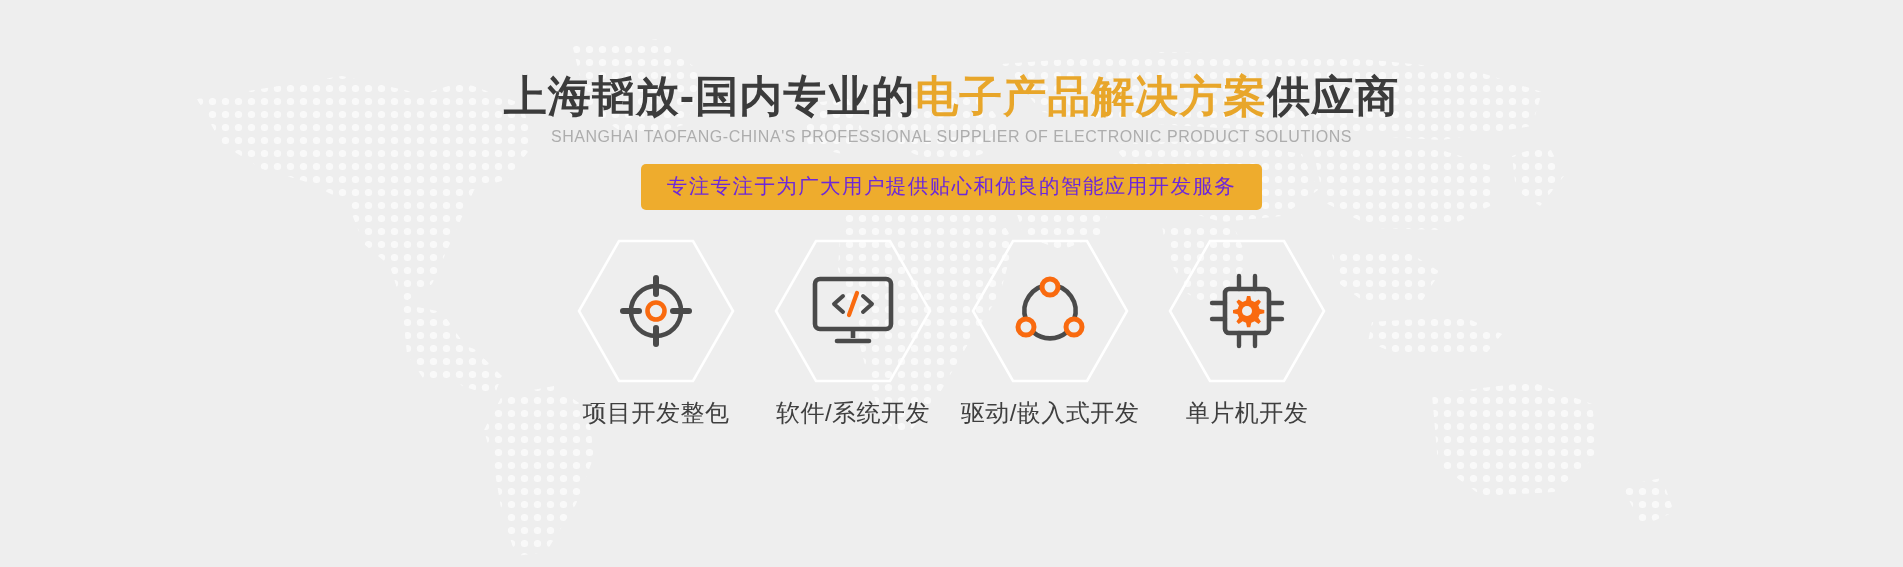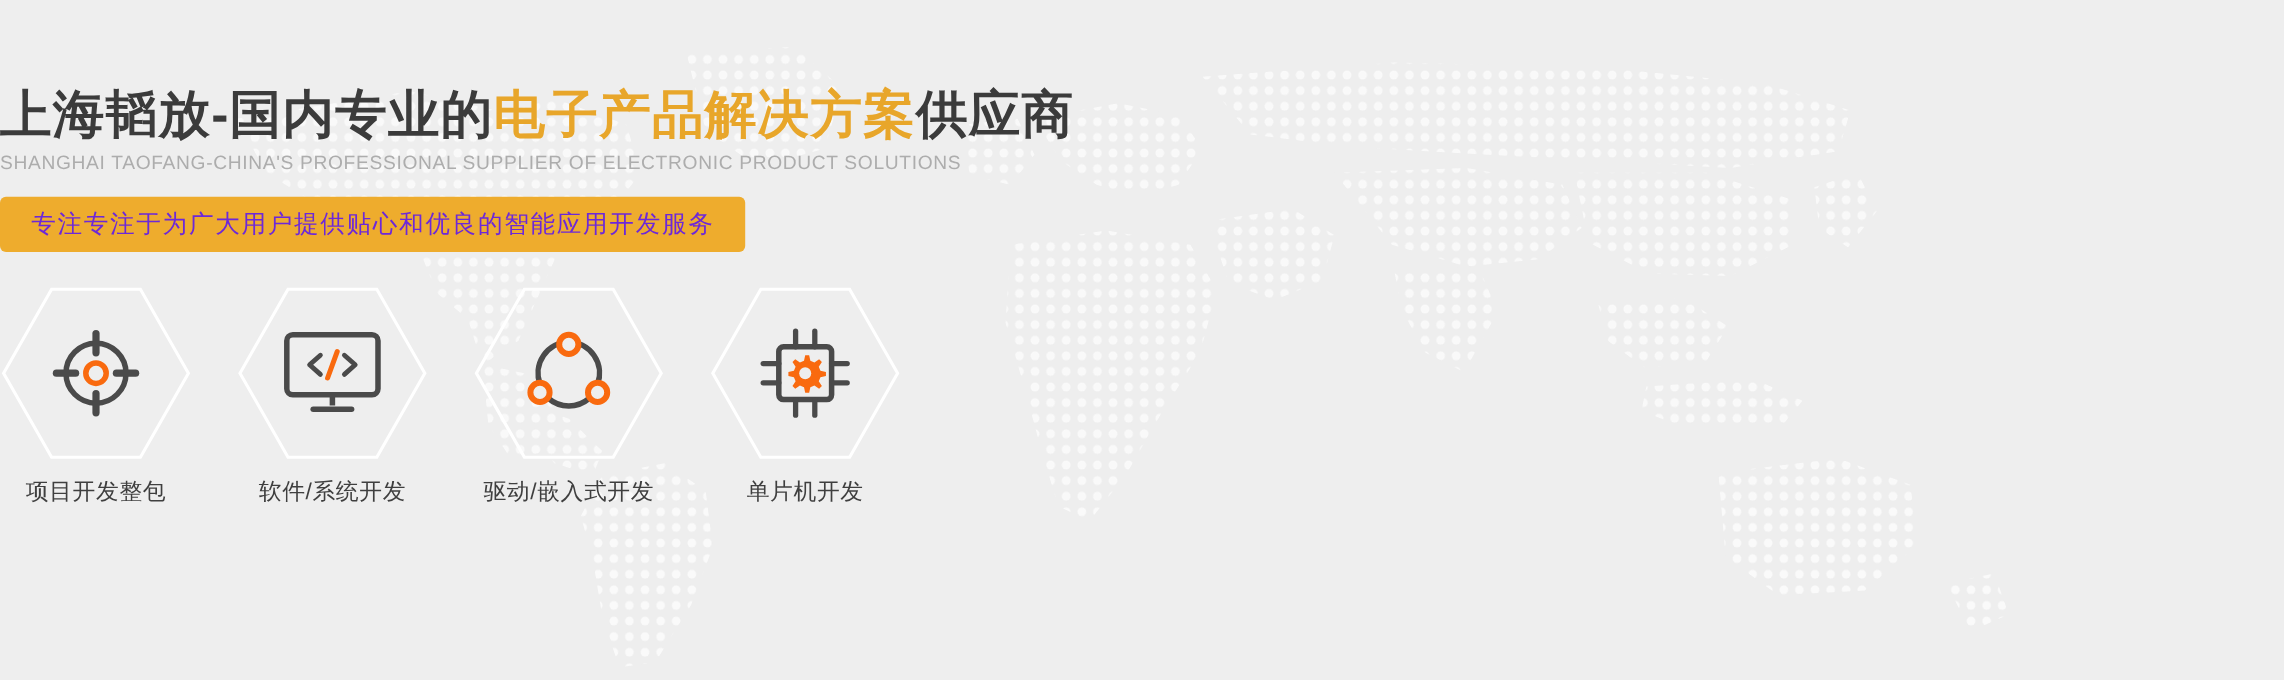--- a/index.html
+++ b/index.html
@@ -20,21 +20,21 @@
     position:absolute;
     left:50%; top:50%;
     transform:translate(-50%,-50%);
     width:1700px; height:560px;
     opacity:.92;
   }
 
   
   #banner-content{
     position:absolute; inset:0;
-    display:flex; flex-direction:column; align-items:flex-start;
+    display:flex; flex-direction:column; align-items:center;
     padding-top:72px;
   }
 
   
   #headline{
     font-size:43px;
     font-weight:bold;
     letter-spacing:1px;
     color:#3b3b3b;
     line-height:1.14;
@@ -78,21 +78,21 @@
   }
   .hex-wrap{
     position:relative;
     width:160px; height:146px;
     display:flex; align-items:center; justify-content:center;
   }
   .hex-outline{ position:absolute; left:0; top:0; }
   .service-icon{ position:relative; z-index:2; }
   .service-label{
     margin-top:13px;
-    font-size:19px;
+    font-size:24px;
     color:#3f3f3f;
     letter-spacing:.5px;
     white-space:nowrap;
   }
 </style>
 </head>
 <body>
 
 <div id="banner-bg">
   <svg id="map-dots" viewBox="0 0 1700 560" xmlns="http://www.w3.org/2000/svg">

